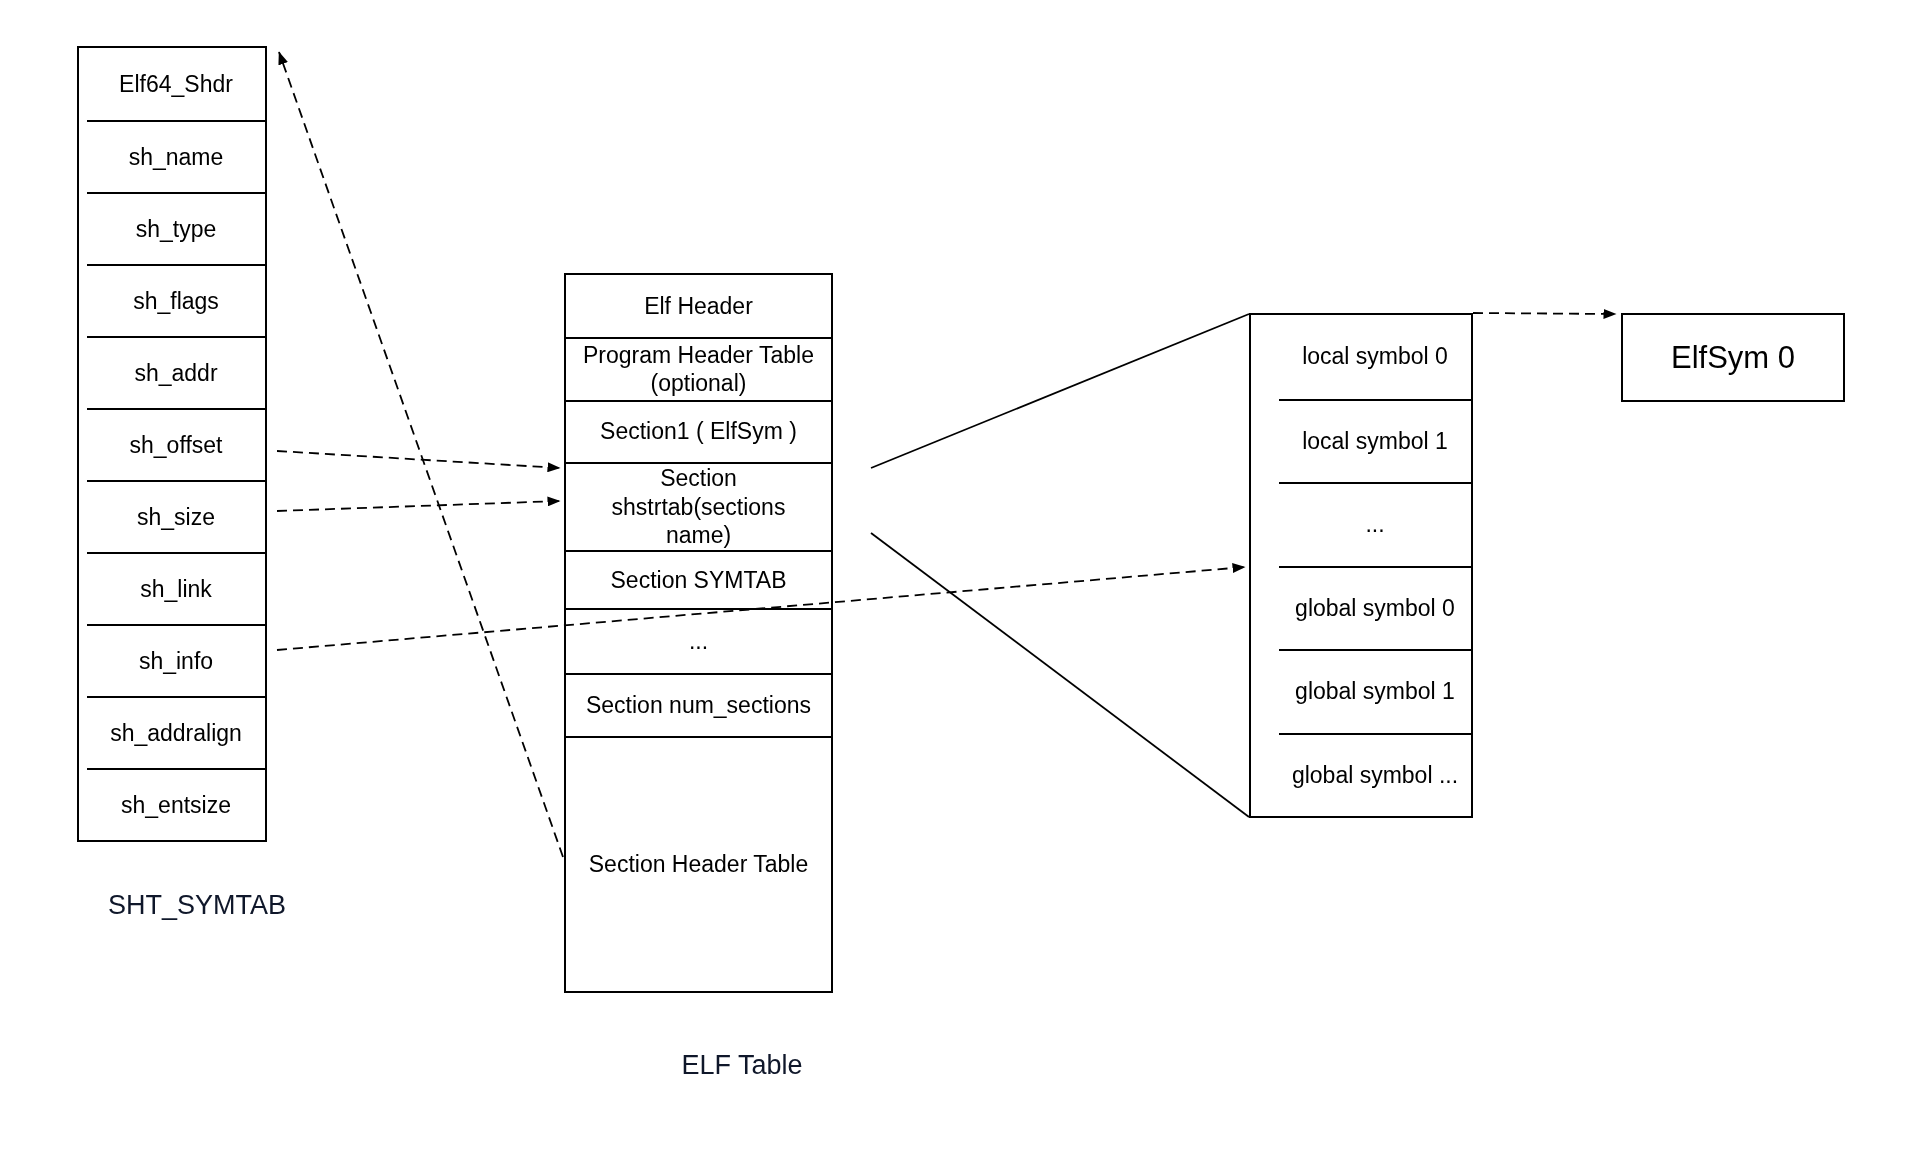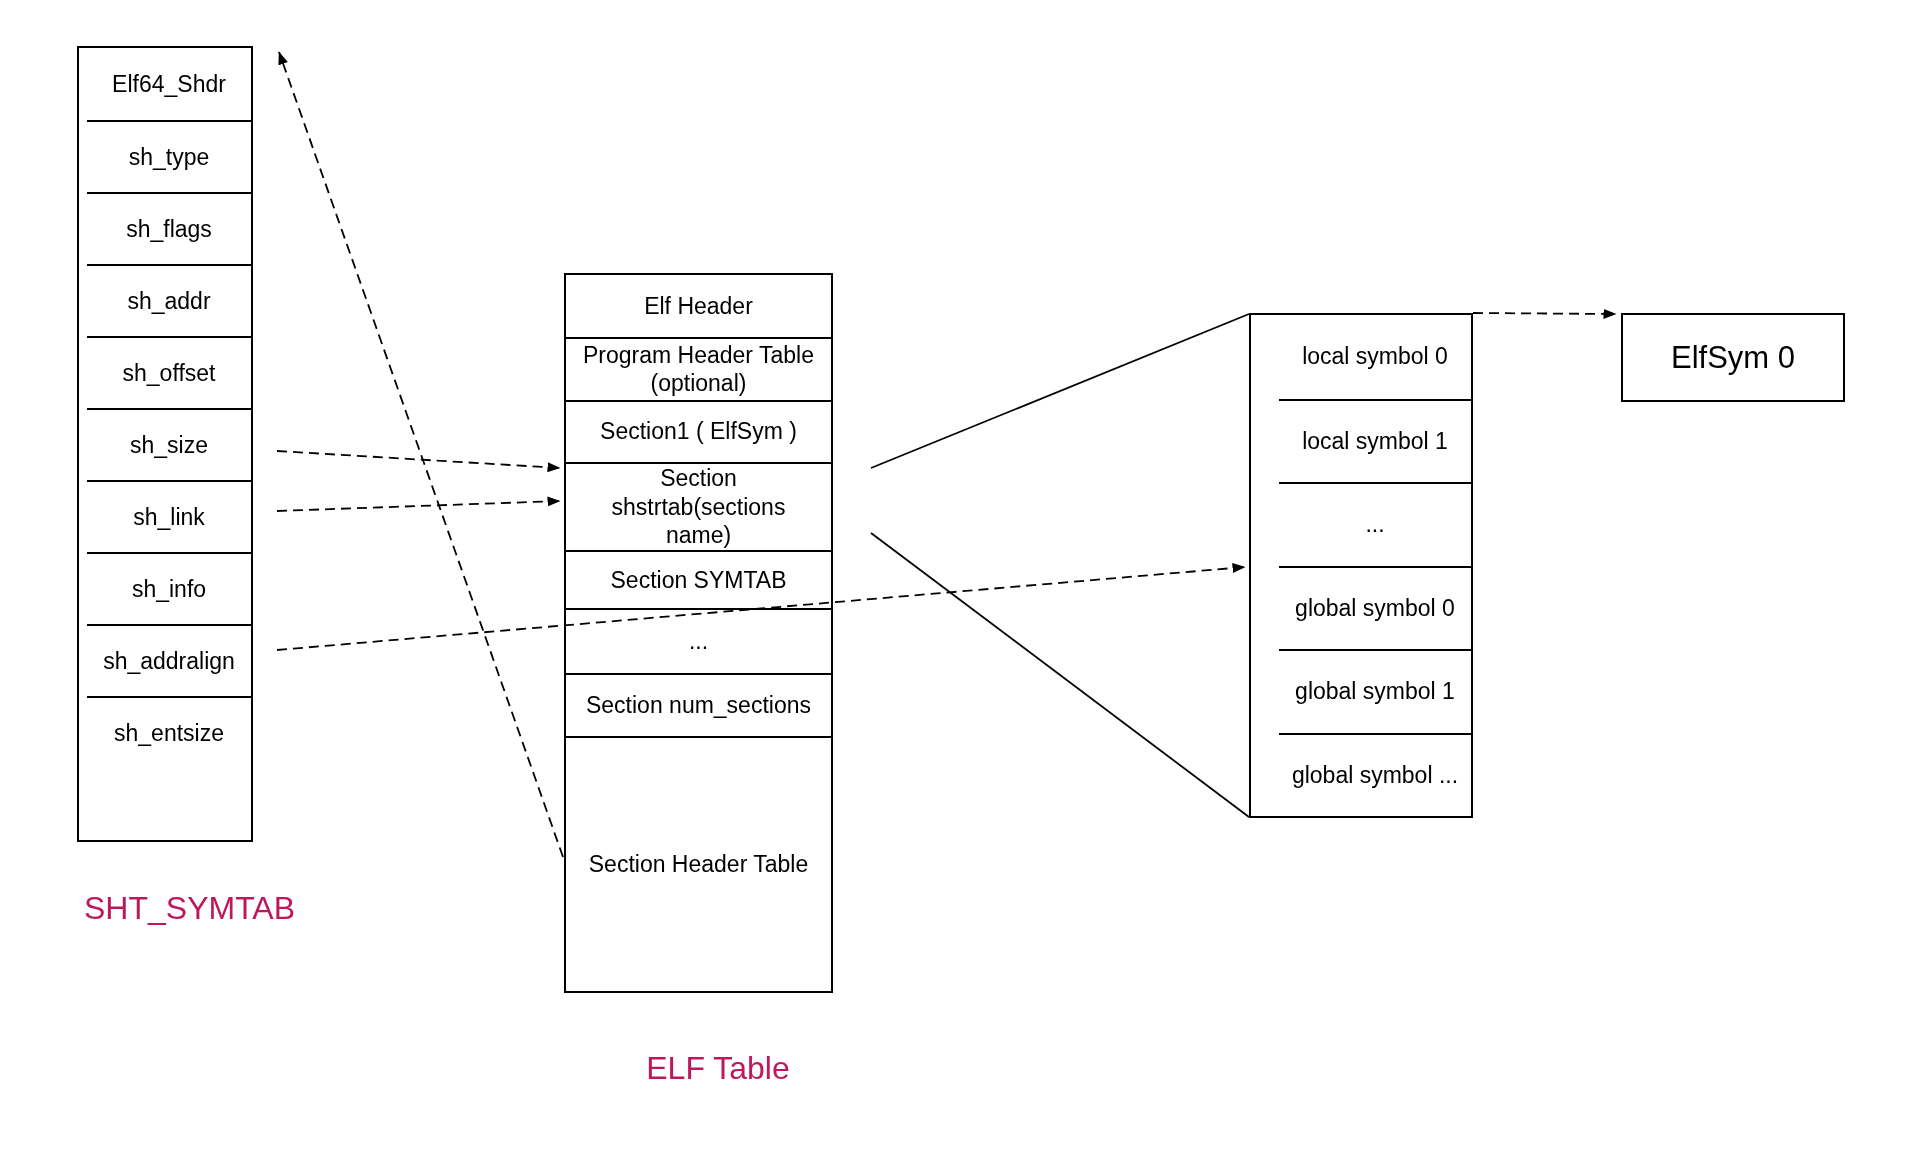--- a/index.html
+++ b/index.html
@@ -31,21 +31,21 @@
     font-size: 23px;
     line-height: 1.25;
     color: #000000;
     white-space: pre-line;
     padding: 0 6px;
   }
   .cell + .cell { border-top: 2px solid #000000; }
 
   .tbl-shdr {
     left: 77px; top: 46px;
-    width: 176px; height: 796px;
+    width: 190px; height: 796px;
     grid-template-rows: repeat(11, 1fr);
     padding-left: 8px;
   }
   .tbl-elf {
     left: 564px; top: 273px;
     width: 269px; height: 720px;
     grid-template-rows: 65fr 65fr 65fr 65fr 60fr 68fr 66fr 266fr;
   }
   .tbl-sym {
     left: 1249px; top: 313px;
@@ -61,22 +61,23 @@
     border: 2px solid #000000;
     background: #ffffff;
     display: flex;
     align-items: center;
     justify-content: center;
     font-size: 31px;
     color: #000000;
   }
   .caption {
     position: absolute;
-    font-size: 32px;
-    color: #be185d;
+    font-size: 27px;
+    color: #0f172a;
+    margin-left: 24px;
   }
   .caption-sht { left: 84px; top: 890px; }
   .caption-elf { left: 564px; top: 1050px; width: 308px; text-align: center; }
 
   svg.overlay {
     position: absolute;
     left: 0; top: 0;
     width: 1912px; height: 1160px;
     pointer-events: none;
     z-index: 10;
@@ -88,20 +89,21 @@
   }
   svg.overlay .dashed { stroke-dasharray: 10 6; }
 </style>
 </head>
 <body>
 
 <div class="canvas">
 
   <div class="tbl tbl-shdr">
     <div class="cell">Elf64_Shdr</div>
+    <div class="cell">sh_name</div>
     <div class="cell">sh_type</div>
     <div class="cell">sh_flags</div>
     <div class="cell">sh_addr</div>
     <div class="cell">sh_offset</div>
     <div class="cell">sh_size</div>
     <div class="cell">sh_link</div>
     <div class="cell">sh_info</div>
     <div class="cell">sh_addralign</div>
     <div class="cell">sh_entsize</div>
   </div>

